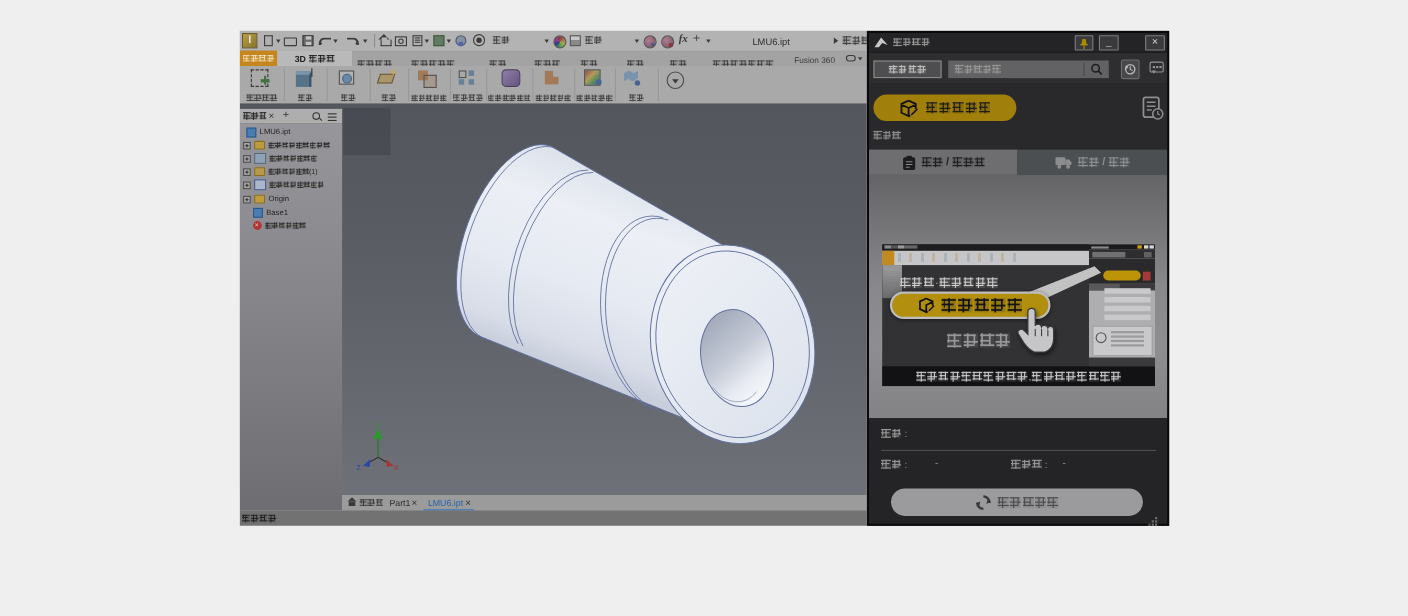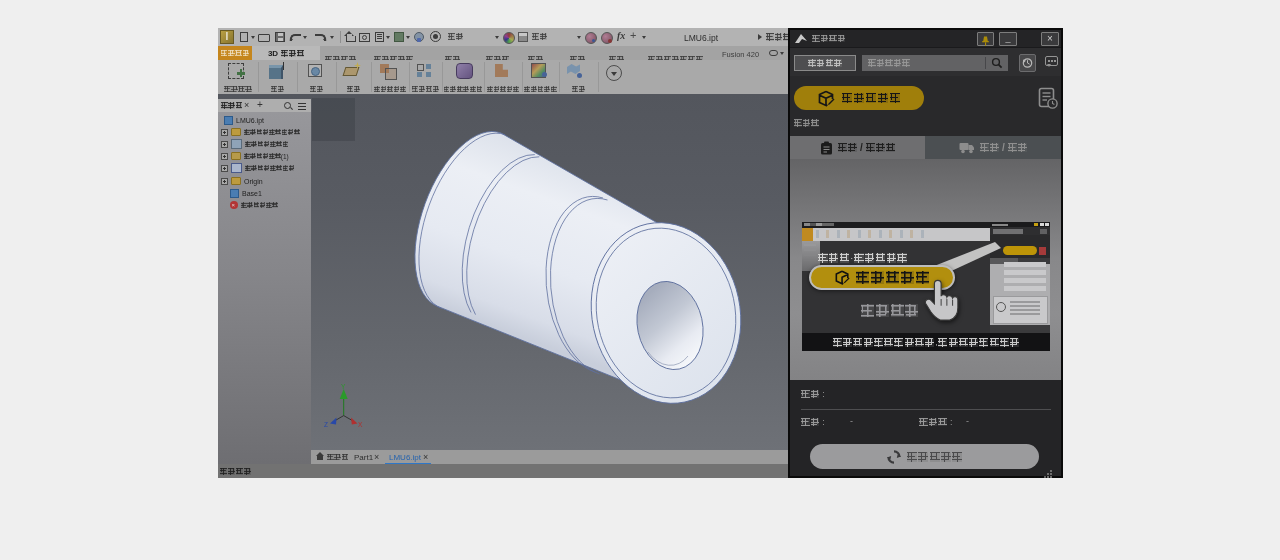--- a/index.html
+++ b/index.html
@@ -152,21 +152,21 @@
         </span></div>
     <div class="ab" style="left:430px;top:3.5px"><span class="jp" style="--s:7px;--c:#3c3c3c;--cf:rgba(60,60,60,.14)">
           <i></i>
           <i></i>
           <i></i>
           <i></i>
           <i></i>
           <i></i>
           <i></i>
         </span></div>
-    <div class="ab txt" style="left:504px;top:4px;font-size:7.5px;color:#3c3c3c">Fusion 420</div>
+    <div class="ab txt" style="left:504px;top:4px;font-size:7.5px;color:#3c3c3c">Fusion 360</div>
     <div class="ab" style="left:551px;top:4px;width:9px;height:6px;border:1px solid #3c3c3c;border-radius:3px;box-sizing:border-box"></div>
       <div class="carD" style="left:562px;top:6px"></div>
   </div>
   <div class="ab" id="ribbon" style="left:0;top:32px;width:570px;height:34px;background:#aeaeae;filter:saturate(.62) brightness(.97)">
     <div class="rdiv" style="left:40px"></div>
       <div class="rdiv" style="left:79px"></div>
       <div class="rdiv" style="left:118px"></div>
       <div class="rdiv" style="left:153px"></div>
       <div class="rdiv" style="left:191px"></div>
       <div class="rdiv" style="left:224px"></div>

